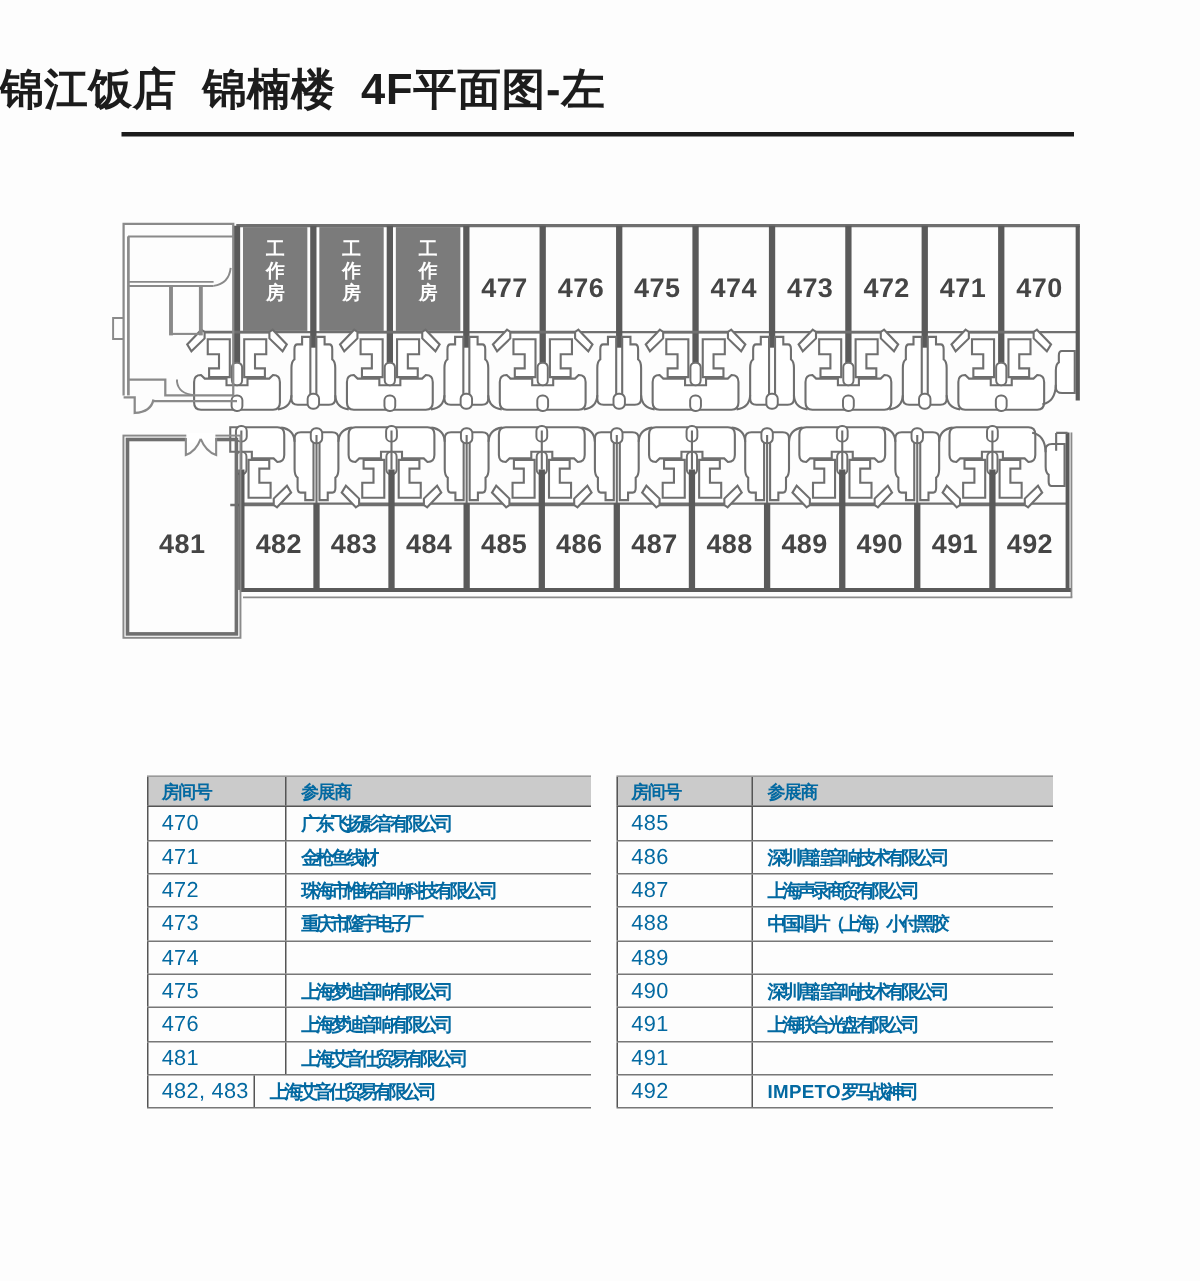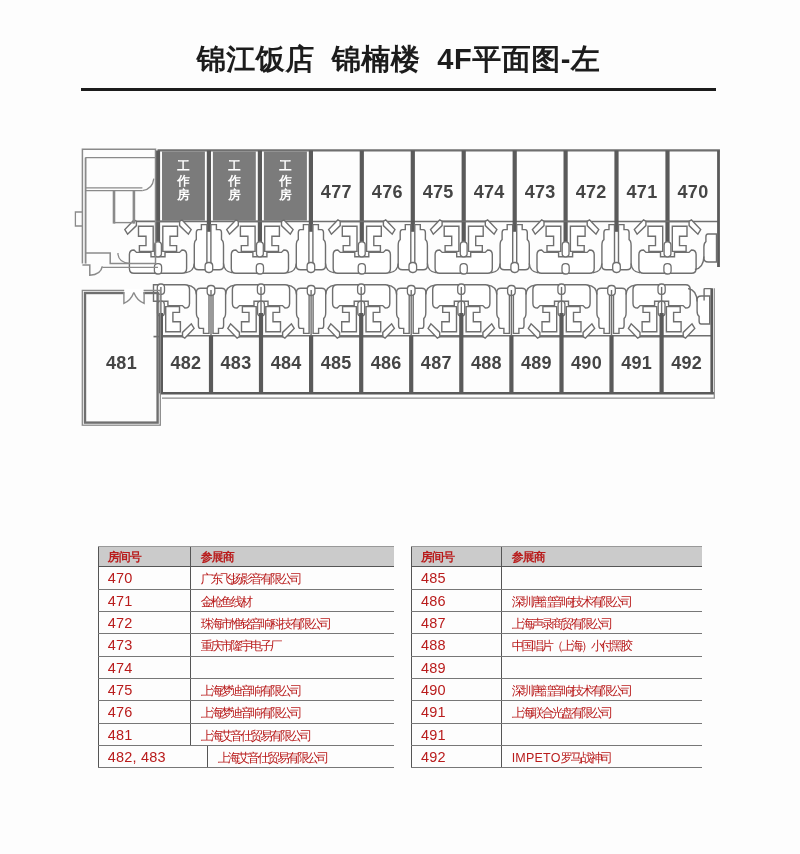--- a/index.html
+++ b/index.html
@@ -1,28 +1,28 @@
 <!DOCTYPE html>
 <html><head><meta charset="utf-8">
 <style>
 * { margin:0; padding:0; box-sizing:border-box; }
 html,body { width:800px; height:854px; background:#fdfdfd; font-family:"Liberation Sans", sans-serif; overflow:hidden; }
 #page { position:relative; width:800px; height:854px; }
-#title { position:absolute; top:40px; left:0; width:797px; text-align:center; font-size:29px; font-weight:bold; color:#1c1c1c; letter-spacing:0.5px; }
+#title { position:absolute; top:40px; left:0; width:797px; text-align:left; font-size:29px; font-weight:bold; color:#1c1c1c; letter-spacing:0.5px; }
 #titleline { position:absolute; top:88px; left:81px; width:635px; height:2.6px; background:#1c1c1c; }
 #plan { position:absolute; top:0; left:0; }
-.tbl { position:absolute; top:546px; color:#b91c1c; }
+.tbl { position:absolute; top:517px; color:#0369a1; }
 .thead { display:flex; height:21.2px; background:#cbcbcb; border-top:1px solid #999; border-bottom:1.3px solid #555; font-weight:bold; }
 .thead > div { letter-spacing:-1px; font-size:12px; line-height:20.5px; }
 .trow { display:flex; height:22.37px; border-bottom:1px solid #777; }
 .c1 { border-left:1px solid #555; border-right:1px solid #555; padding-left:8.5px; height:100%; }
 .c2 { flex:1; padding-left:9.5px; height:100%; }
 .trow .c1, .trow .c2 { line-height:21.5px; }
 .num { font-size:14.5px; letter-spacing:0.2px; }
-.cjk { font-size:12.5px; letter-spacing:-2.6px; }
+.cjk { font-size:12.5px; letter-spacing:-2.6px;font-weight:bold; }
 </style></head>
 <body>
 <div id="page">
   <div id="title">锦江饭店&nbsp;&nbsp;锦楠楼&nbsp;&nbsp;4F平面图-左</div>
   <div id="titleline"></div>
   <svg id="plan" width="800" height="460" viewBox="0 0 800 460">
 
 <defs>
 <g id="u">
   <path d="M-23.2,221.4 H23.2" fill="none" stroke="#6f6f6f" stroke-width="1.7"></path>
@@ -226,21 +226,21 @@
       </div>
 <div class="trow">
         <div class="c1" style="width:93px;"><span class="num">476</span></div>
         <div class="c2"><span class="cjk">上海梦迪音响有限公司</span></div>
       </div>
 <div class="trow">
         <div class="c1" style="width:93px;"><span class="num">481</span></div>
         <div class="c2"><span class="cjk">上海艾音仕贸易有限公司</span></div>
       </div>
 <div class="trow">
-        <div class="c1" style="width:110px;"><span class="num">482, 483</span></div>
+        <div class="c1" style="width:72px;"><span class="num">482, 483</span></div>
         <div class="c2"><span class="cjk">上海艾音仕贸易有限公司</span></div>
       </div>
 </div>
 <div class="tbl" style="left:411.4px;width:290.4px;">
 <div class="thead">
         <div class="c1" style="width:90.8px;">房间号</div>
         <div class="c2">参展商</div>
       </div>
 <div class="trow">
         <div class="c1" style="width:90.8px;"><span class="num">485</span></div>

